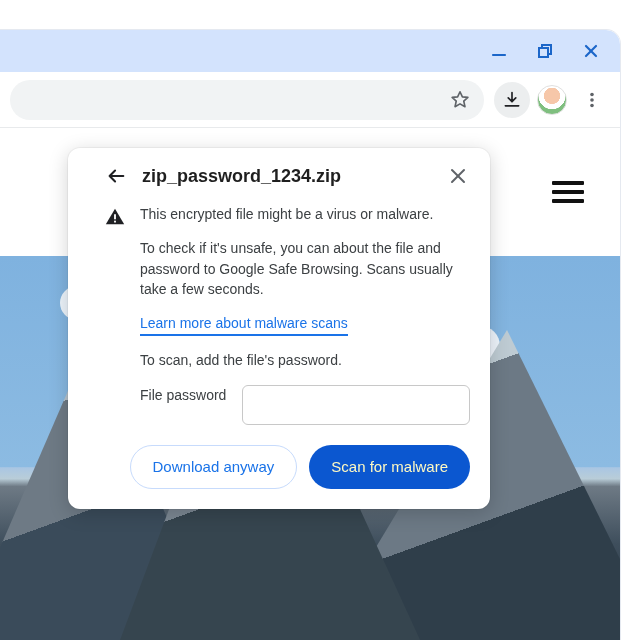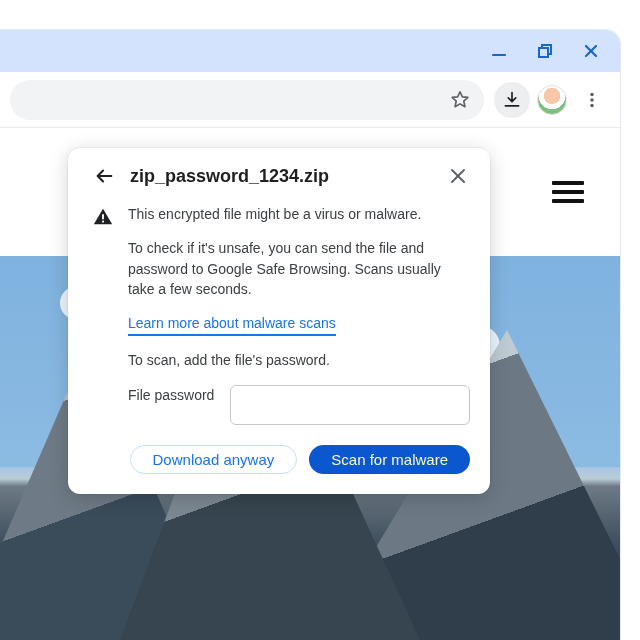--- a/index.html
+++ b/index.html
@@ -110,21 +110,21 @@
   .c2 { top: 70px; left: 300px; width: 200px; height: 40px; }
 
   
   .panel {
     position: absolute;
     top: 148px; left: 68px;
     width: 422px;
     background: #fff;
     border-radius: 12px;
     box-shadow: 0 4px 20px rgba(0,0,0,0.18), 0 0 0 1px rgba(0,0,0,0.04);
-    padding: 16px 20px 20px 24px;
+    padding: 16px 20px 20px 36px;
     z-index: 50;
   }
   .panel-head {
     display: flex; align-items: center; gap: 14px;
     margin-bottom: 16px;
   }
   .panel-head .title {
     flex: 1;
     font-size: 18px; font-weight: 700; color: #1f1f1f;
     white-space: nowrap; overflow: hidden; text-overflow: ellipsis;
@@ -160,21 +160,21 @@
     flex: 1; height: 40px;
     border: 1px solid #c8c8c8; border-radius: 6px;
     padding: 0 10px; font-size: 14px;
     outline: none;
   }
   .btn-row {
     display: flex; justify-content: flex-end; gap: 12px;
     margin-top: 20px;
   }
   .btn {
-    height: 29px; padding: 0 22px;
+    height: 44px; padding: 0 22px;
     border-radius: 22px;
     font-size: 15px; font-weight: 500;
     cursor: pointer;
     display: flex; align-items: center; justify-content: center;
     border: none;
   }
   .btn-outline {
     background: #fff; color: #1a73e8; border: 1px solid #c7dbfc;
   }
   .btn-primary {
@@ -270,21 +270,21 @@
 
   <div class="panel-body">
     <span class="warn-icon">
       <svg width="22" height="22" viewBox="0 0 24 24">
         <path d="M12 3 L22 20 H2 Z" fill="#202124"></path>
         <rect x="11" y="9" width="2" height="5.5" fill="#fff"></rect>
         <rect x="11" y="16" width="2" height="2" fill="#fff"></rect>
       </svg>
     </span>
     <p>This encrypted file might be a virus or malware.</p>
-    <p>To check if it's unsafe, you can send the file and password to Google Safe Browsing. Scans usually take a few seconds.</p>
+    <p>To check if it's unsafe, you can about the file and password to Google Safe Browsing. Scans usually take a few seconds.</p>
     <p><span class="learn-link">Learn more about malware scans</span></p>
     <p>To scan, add the file's password.</p>
 
     <div class="pw-row">
       <label>File password</label>
       <input type="password" value="" style="">
     </div>
   </div>
 
   <div class="btn-row">

